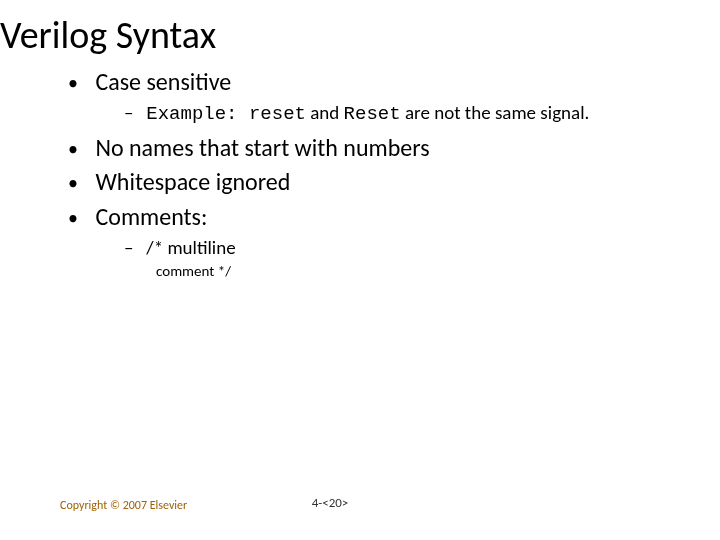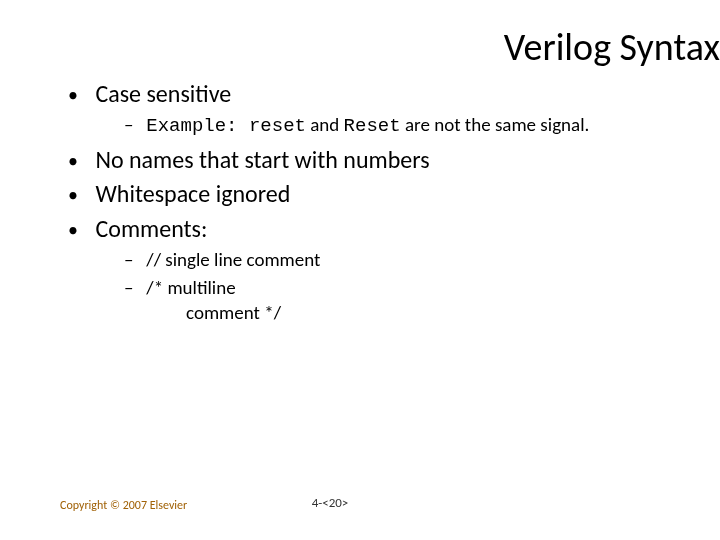--- a/index.html
+++ b/index.html
@@ -12,24 +12,24 @@
     color: #000;
     position: relative;
   }
   .slide {
     width: 720px;
     height: 540px;
     position: relative;
     box-sizing: border-box;
   }
   .title {
-    text-align: right;
+    text-align: left;
     font-size: 38px;
     font-weight: 400;
-    padding-top: 24px;
+    padding-top: 12px;
     padding-bottom: 8px;
   }
   .content {
     padding: 0 40px 0 60px;
   }
   ul.lvl1 {
     list-style: none;
     margin: 0;
     padding: 0;
   }
@@ -63,23 +63,23 @@
   ul.lvl2 > li::before {
     content: "–";
     display: inline-block;
     width: 18px;
     text-indent: 0;
   }
   .mono {
     font-family: "Courier New", Courier, monospace;
   }
   .sub-indent {
-    margin-left: 44px;
+    margin-left: 14px;
     text-indent: 0;
-    font-size: 19px;
+    font-size: 15px;
     line-height: 1.35;
   }
   .footer-left {
     position: absolute;
     bottom: 28px;
     left: 60px;
     font-size: 12px;
     color: #a16207;
   }
   .footer-center {
@@ -116,23 +116,20 @@
       </li>
 
       <li>
         <span>Whitespace ignored</span>
       </li>
 
       <li>
         <span>Comments:</span>
         <ul class="lvl2">
           <li>
-            <span>// single line comment</span>
-          </li>
-          <li>
             <span>/* multiline</span>
             <div class="sub-indent">comment */</div>
           </li>
         </ul>
       </li>
 
     </ul>
   </div>
 
   <div class="footer-left">Copyright © 2007 Elsevier</div>

